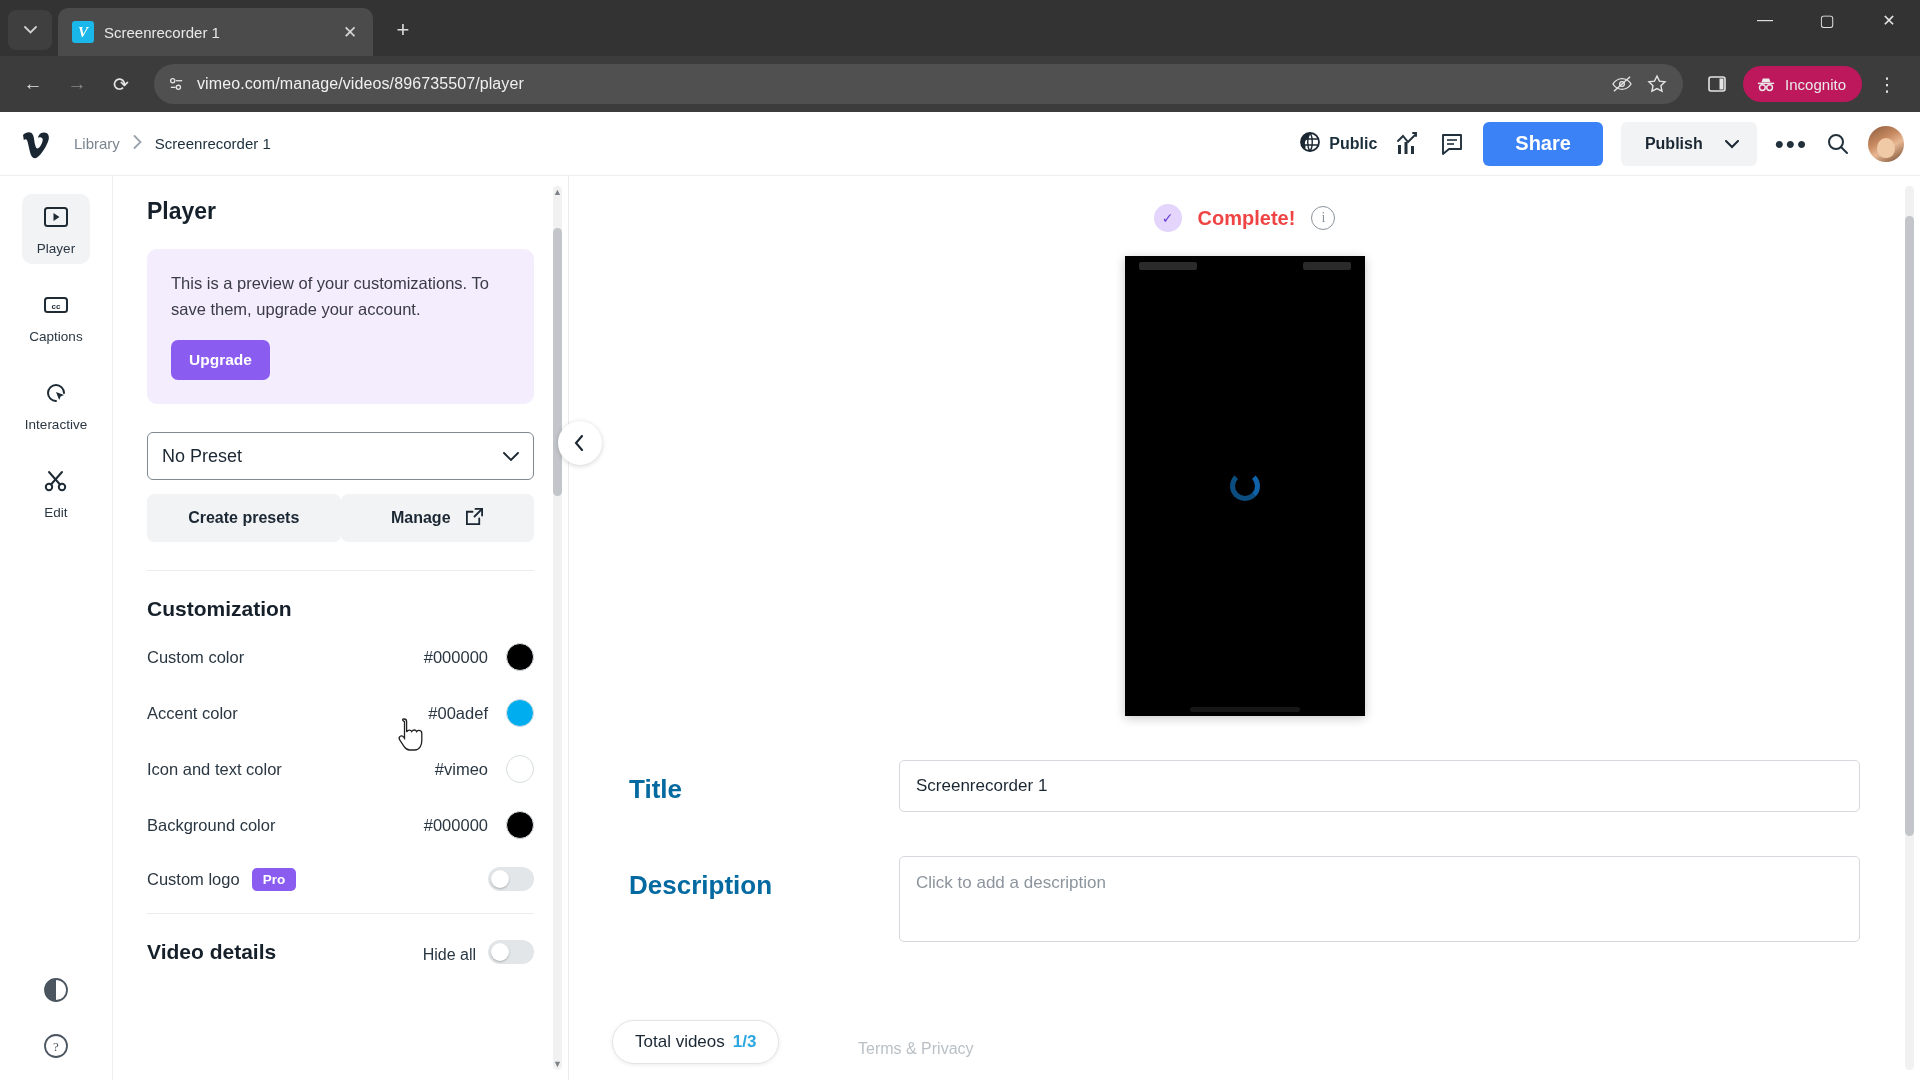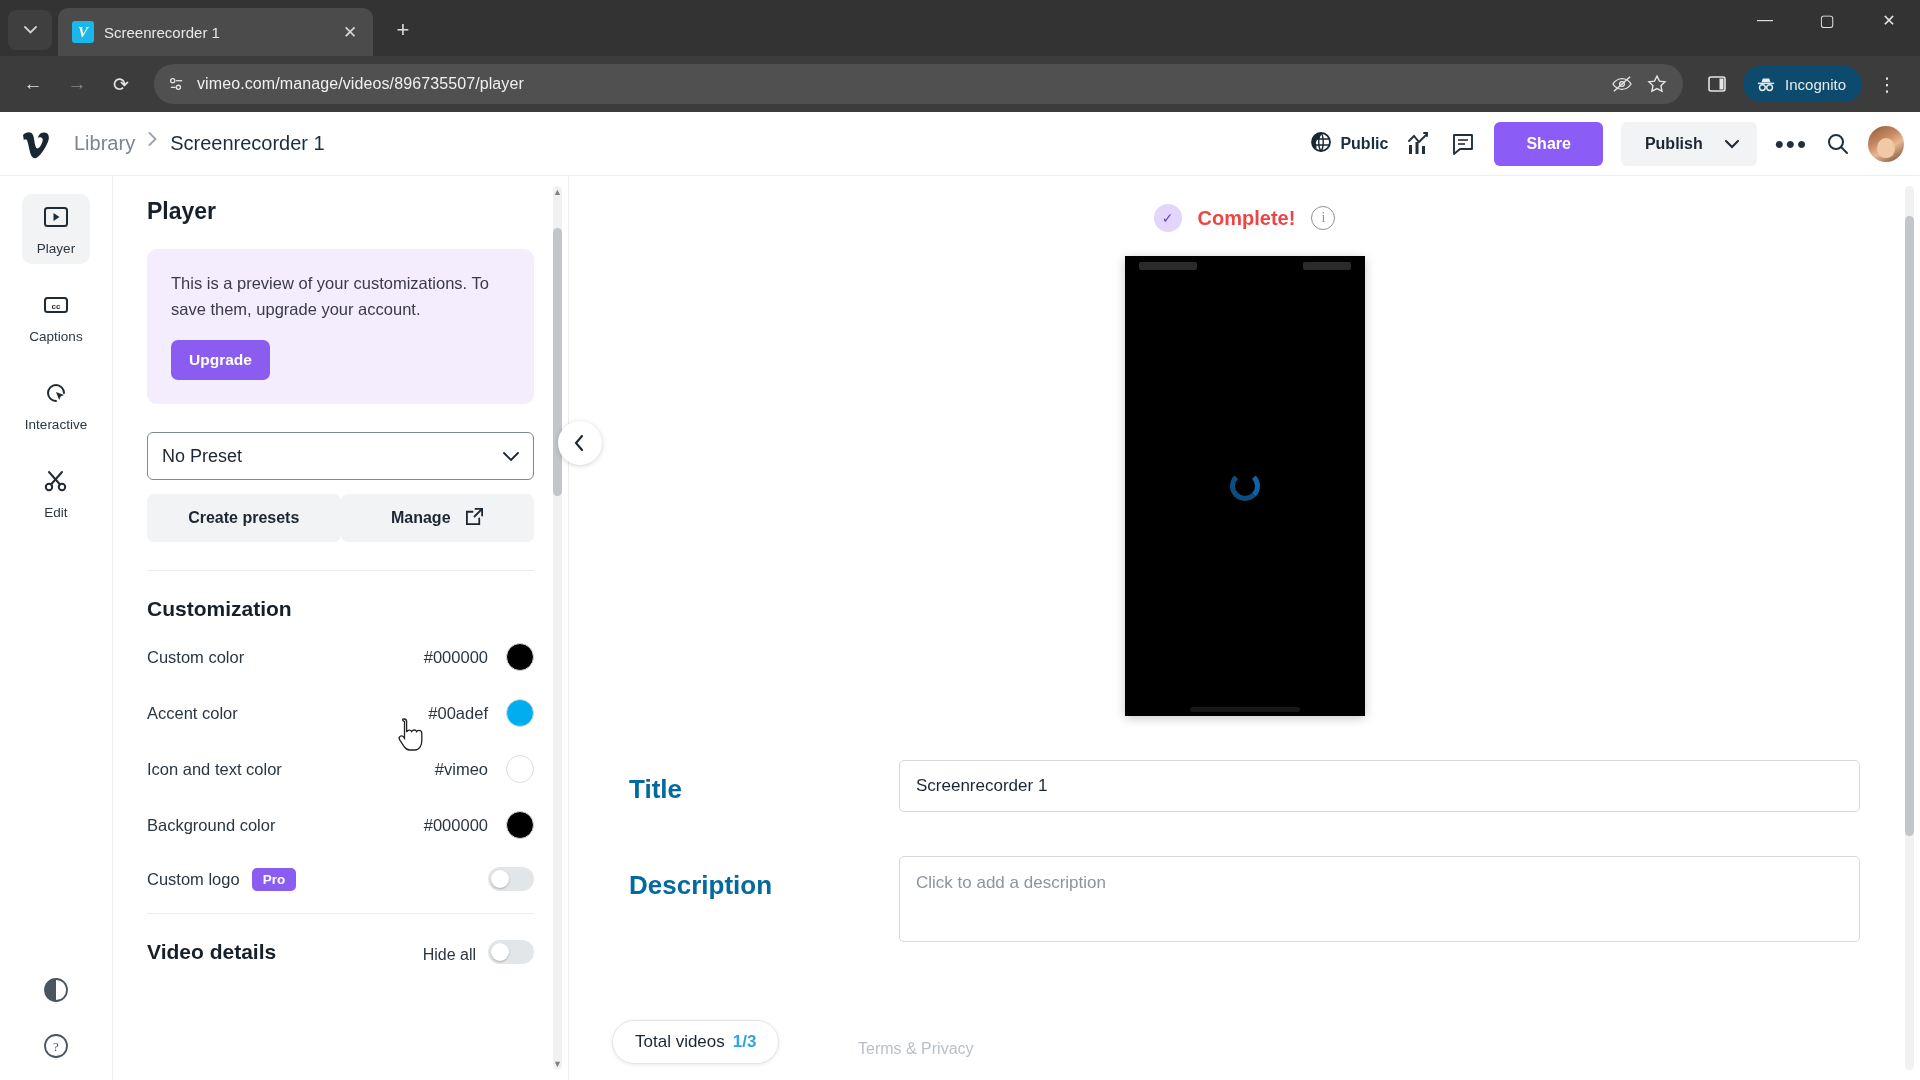--- a/index.html
+++ b/index.html
@@ -55,42 +55,42 @@
     display: flex; align-items: center; justify-content: center; font-size: 19px; }
   .nav-btn.disabled { color: #8a8a8a; }
   .omnibox {
     flex: 1; height: 40px; background: #505050; border-radius: 20px;
     display: flex; align-items: center; padding: 0 14px; gap: 12px; margin: 0 8px;
   }
   .omnibox .url { color: #f0f0f0; font-size: 16px; letter-spacing: .1px; }
   .omni-right { display: flex; align-items: center; gap: 14px; margin-left: auto; padding-right: 2px; }
   .tb-icon { color: #e4e4e4; display: flex; align-items: center; justify-content: center; }
   .incognito-pill {
-    height: 36px; background: #0c4a6e; border-radius: 18px; display: flex;
+    height: 36px; background: #be185d; border-radius: 18px; display: flex;
     align-items: center; gap: 8px; padding: 0 16px 0 12px; color: #eaeaea; font-size: 15px;
   }
 
   
   .app { flex: 1; background: #fff; display: flex; flex-direction: column; position: relative; overflow: hidden; }
 
   .app-header {
     height: 64px; flex: 0 0 64px; display: flex; align-items: center;
     padding: 0 16px 0 18px; gap: 16px; background: #fff;
     border-bottom: 1px solid #eeeeee;
   }
   .vimeo-logo { width: 40px; height: 32px; display:flex; align-items:center; justify-content:center; }
-  .breadcrumb { display: flex; align-items: flex-start; gap: 13px; font-size: 20px; }
+  .breadcrumb { display: flex; align-items: flex-start; gap: 13px; font-size: 15px; }
   .bc-link { color: #7a858f; }
   .bc-sep { color: #9aa3ab; font-size: 14px; }
   .bc-current { color: #1a2e3b; }
   .header-right { margin-left: auto; display: flex; align-items: center; gap: 18px; }
   .privacy { display: flex; align-items: center; gap: 8px; color: #1a2e3b; font-size: 16px; font-weight: bold; }
   .hdr-icon { color: #21303b; display: flex; align-items: center; }
   .btn-share {
-    background: #8b5cf6; color: #fff; font-weight: bold; font-size: 16px;
+    background: #3b82f6; color: #fff; font-weight: bold; font-size: 20px;
     border-radius: 6px; height: 44px; padding: 0 32px; display: flex; align-items: center;
   }
   .btn-publish {
     background: #f2f3f4; color: #1a2733; font-weight: bold; font-size: 16px;
     border-radius: 6px; height: 44px; padding: 0 18px 0 24px; display: flex; align-items: center; gap: 22px;
   }
   .dots { color: #22313c; font-size: 26px; letter-spacing: 2px; line-height: 10px; }
   .avatar {
     width: 36px; height: 36px; border-radius: 50%; overflow: hidden;
     background: linear-gradient(150deg,#8b5a3c 0%, #c98c63 40%, #e8b894 60%, #6b4228 100%);

